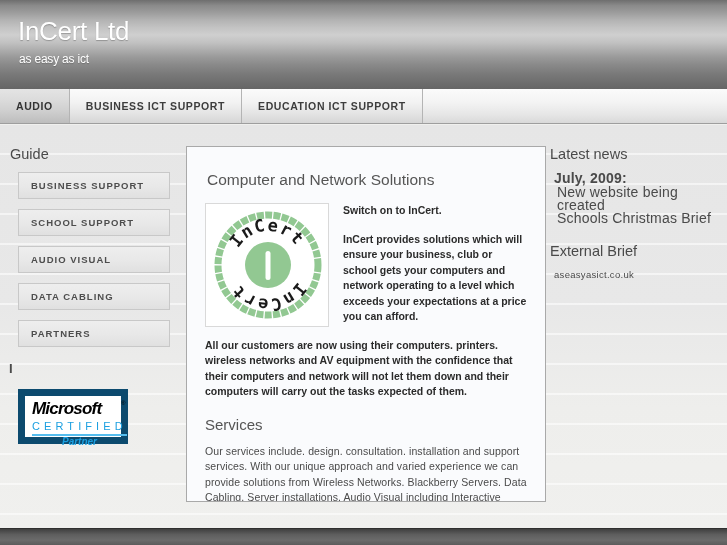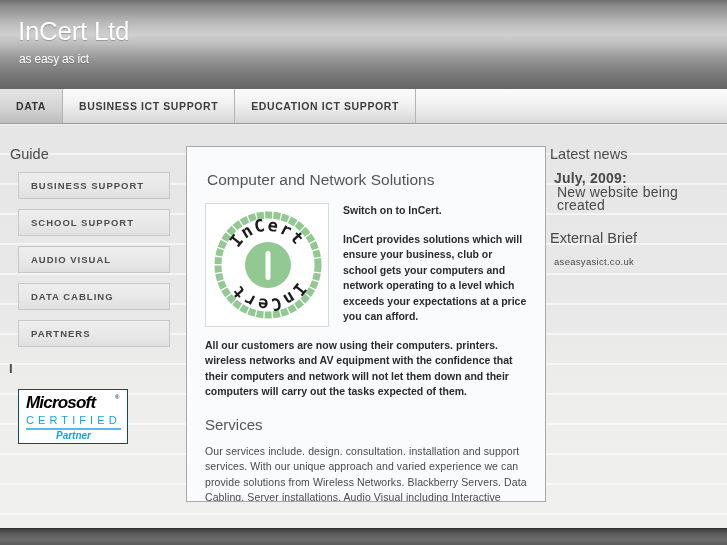--- a/index.html
+++ b/index.html
@@ -147,21 +147,21 @@
     margin: 14px 0 0 9px;
     font-size: 13px;
     color: #4a4a4a;
     font-weight: bold;
     height: 16px;
   }
   .ms-badge {
     margin: 12px 0 0 18px;
     width: 110px; height: 55px;
     background: #ffffff;
-    border: 1px solid #0c4a6e;
+    border: 7px solid #0c4a6e;
     position: relative;
   }
   .ms-word {
     position: absolute;
     left: 7px; top: 3px;
     font-size: 17px;
     font-weight: bold;
     font-style: italic;
     color: #000;
     letter-spacing: -0.8px;
@@ -292,21 +292,21 @@
 <body>
 
 <div id="page">
 
   <div class="site-header">
     <div class="site-title">InCert Ltd</div>
     <div class="site-tagline">as easy as ict</div>
   </div>
 
   <div class="nav-bar">
-    <div class="nav-tab active">DATA</div>
+    <div class="nav-tab active">AUDIO</div>
     <div class="nav-tab">BUSINESS ICT SUPPORT</div>
     <div class="nav-tab">EDUCATION ICT SUPPORT</div>
     <div class="nav-spacer"></div>
   </div>
 
   <div class="stripes"></div>
 
   <div class="left-col">
     <div class="col-heading">Guide</div>
 
@@ -355,20 +355,21 @@
 
     <div class="sub-title">Services</div>
     <p class="body-p normal">Our services include. design. consultation. installation and support services. With our unique approach and varied experience we can provide solutions from Wireless Networks. Blackberry Servers. Data Cabling. Server installations. Audio Visual including Interactive Whiteboards. Projectors. Display Screens etc. For further information call 01614986666</p>
   </div>
 
   <div class="right-col">
     <div class="col-heading">Latest news</div>
     <div class="news-block">
       <div class="news-date">July, 2009:</div>
       <div class="news-item">New website being created</div>
+      <div class="news-item">Schools Christmas Brief</div>
     </div>
 
     <div class="col-heading">External Brief</div>
     <a class="ext-link" href="#">aseasyasict.co.uk</a>
   </div>
 
   <div class="site-footer"></div>
 
 </div>
 

